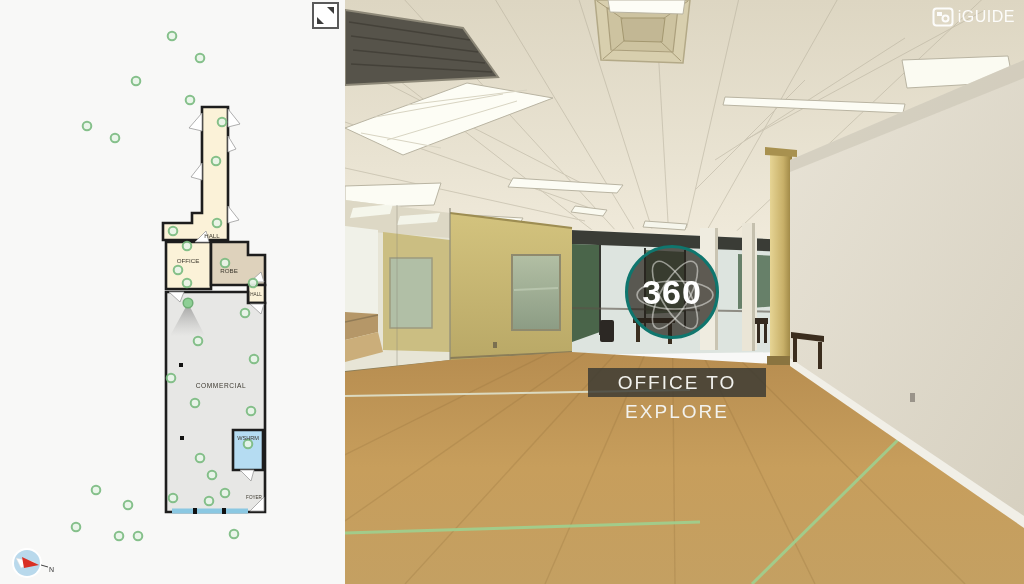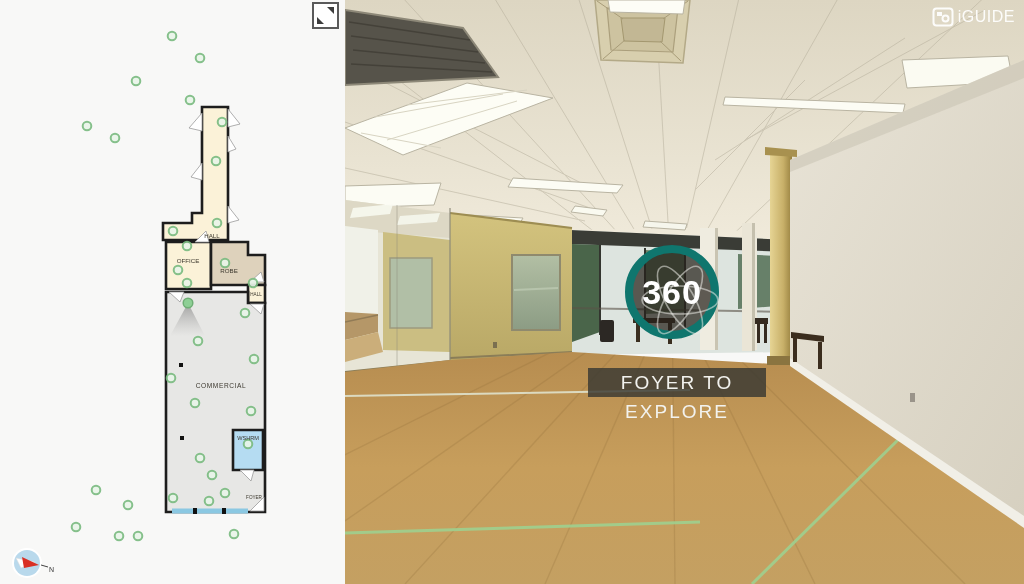--- a/index.html
+++ b/index.html
@@ -6,21 +6,21 @@
   #app{position:relative;width:1024px;height:584px;overflow:hidden;font-family:"Liberation Sans",sans-serif;background:#f8f8f7;}
   
   #plan-panel{position:absolute;left:0;top:0;width:345px;height:584px;background:#f8f8f7;}
   #plan-svg{position:absolute;left:0;top:0;}
   #expand-btn{position:absolute;left:312px;top:2px;width:27px;height:27px;background:#ffffff;border:2px solid #5a5a5a;box-sizing:border-box;cursor:pointer;}
   #compass{position:absolute;left:8px;top:544px;width:52px;height:38px;cursor:pointer;}
   
   #viewer{position:absolute;left:345px;top:0;width:679px;height:584px;overflow:hidden;cursor:pointer;}
   #viewer svg{display:block;}
   #badge-360{position:absolute;left:280px;top:245px;width:94px;height:94px;border-radius:50%;
-    background:rgba(38,33,27,.72);border:8px solid #0f766e;box-sizing:border-box;
+    background:rgba(38,33,27,.72);border:3px solid #0f766e;box-sizing:border-box;
     display:flex;align-items:center;justify-content:center;}
   #badge-360 .orbits{position:absolute;left:0;top:0;}
   #badge-360 .num{position:relative;color:#ffffff;font-size:34px;font-weight:bold;letter-spacing:1px;}
   #cta-bar{position:absolute;left:243px;top:368px;width:178px;height:29px;background:rgba(56,56,50,.82);
     color:#f2f2ee;font-size:19px;letter-spacing:2px;text-align:center;line-height:29px;}
   #iguide-logo{position:absolute;right:9px;top:7px;display:flex;align-items:center;gap:4px;color:#ffffff;opacity:.93;}
   #iguide-logo .txt{font-size:16px;letter-spacing:.5px;}
 </style>
 </head>
 <body>
@@ -331,21 +331,21 @@
       <svg class="orbits" width="94" height="94" viewBox="0 0 94 94">
         <g fill="none" stroke="rgba(235,235,230,.55)" stroke-width="1.6">
           <ellipse cx="47" cy="47" rx="38" ry="14"></ellipse>
           <ellipse cx="47" cy="47" rx="38" ry="14" transform="rotate(60 47 47)"></ellipse>
           <ellipse cx="47" cy="47" rx="38" ry="14" transform="rotate(-60 47 47)"></ellipse>
         </g>
       </svg>
       <span class="num">360</span>
     </div>
 
-    <div id="cta-bar">FOYER TO EXPLORE</div>
+    <div id="cta-bar">OFFICE TO EXPLORE</div>
 
     <div id="iguide-logo">
       <svg width="22" height="20" viewBox="0 0 22 20">
         <rect x="1.5" y="1.5" width="19" height="17" rx="3" fill="none" stroke="#ffffff" stroke-width="2"></rect>
         <rect x="5" y="5" width="5" height="4" fill="#ffffff"></rect>
         <circle cx="13.5" cy="11.5" r="3" fill="none" stroke="#ffffff" stroke-width="2"></circle>
       </svg>
       <span class="txt">iGUIDE</span>
     </div>
   </div>

